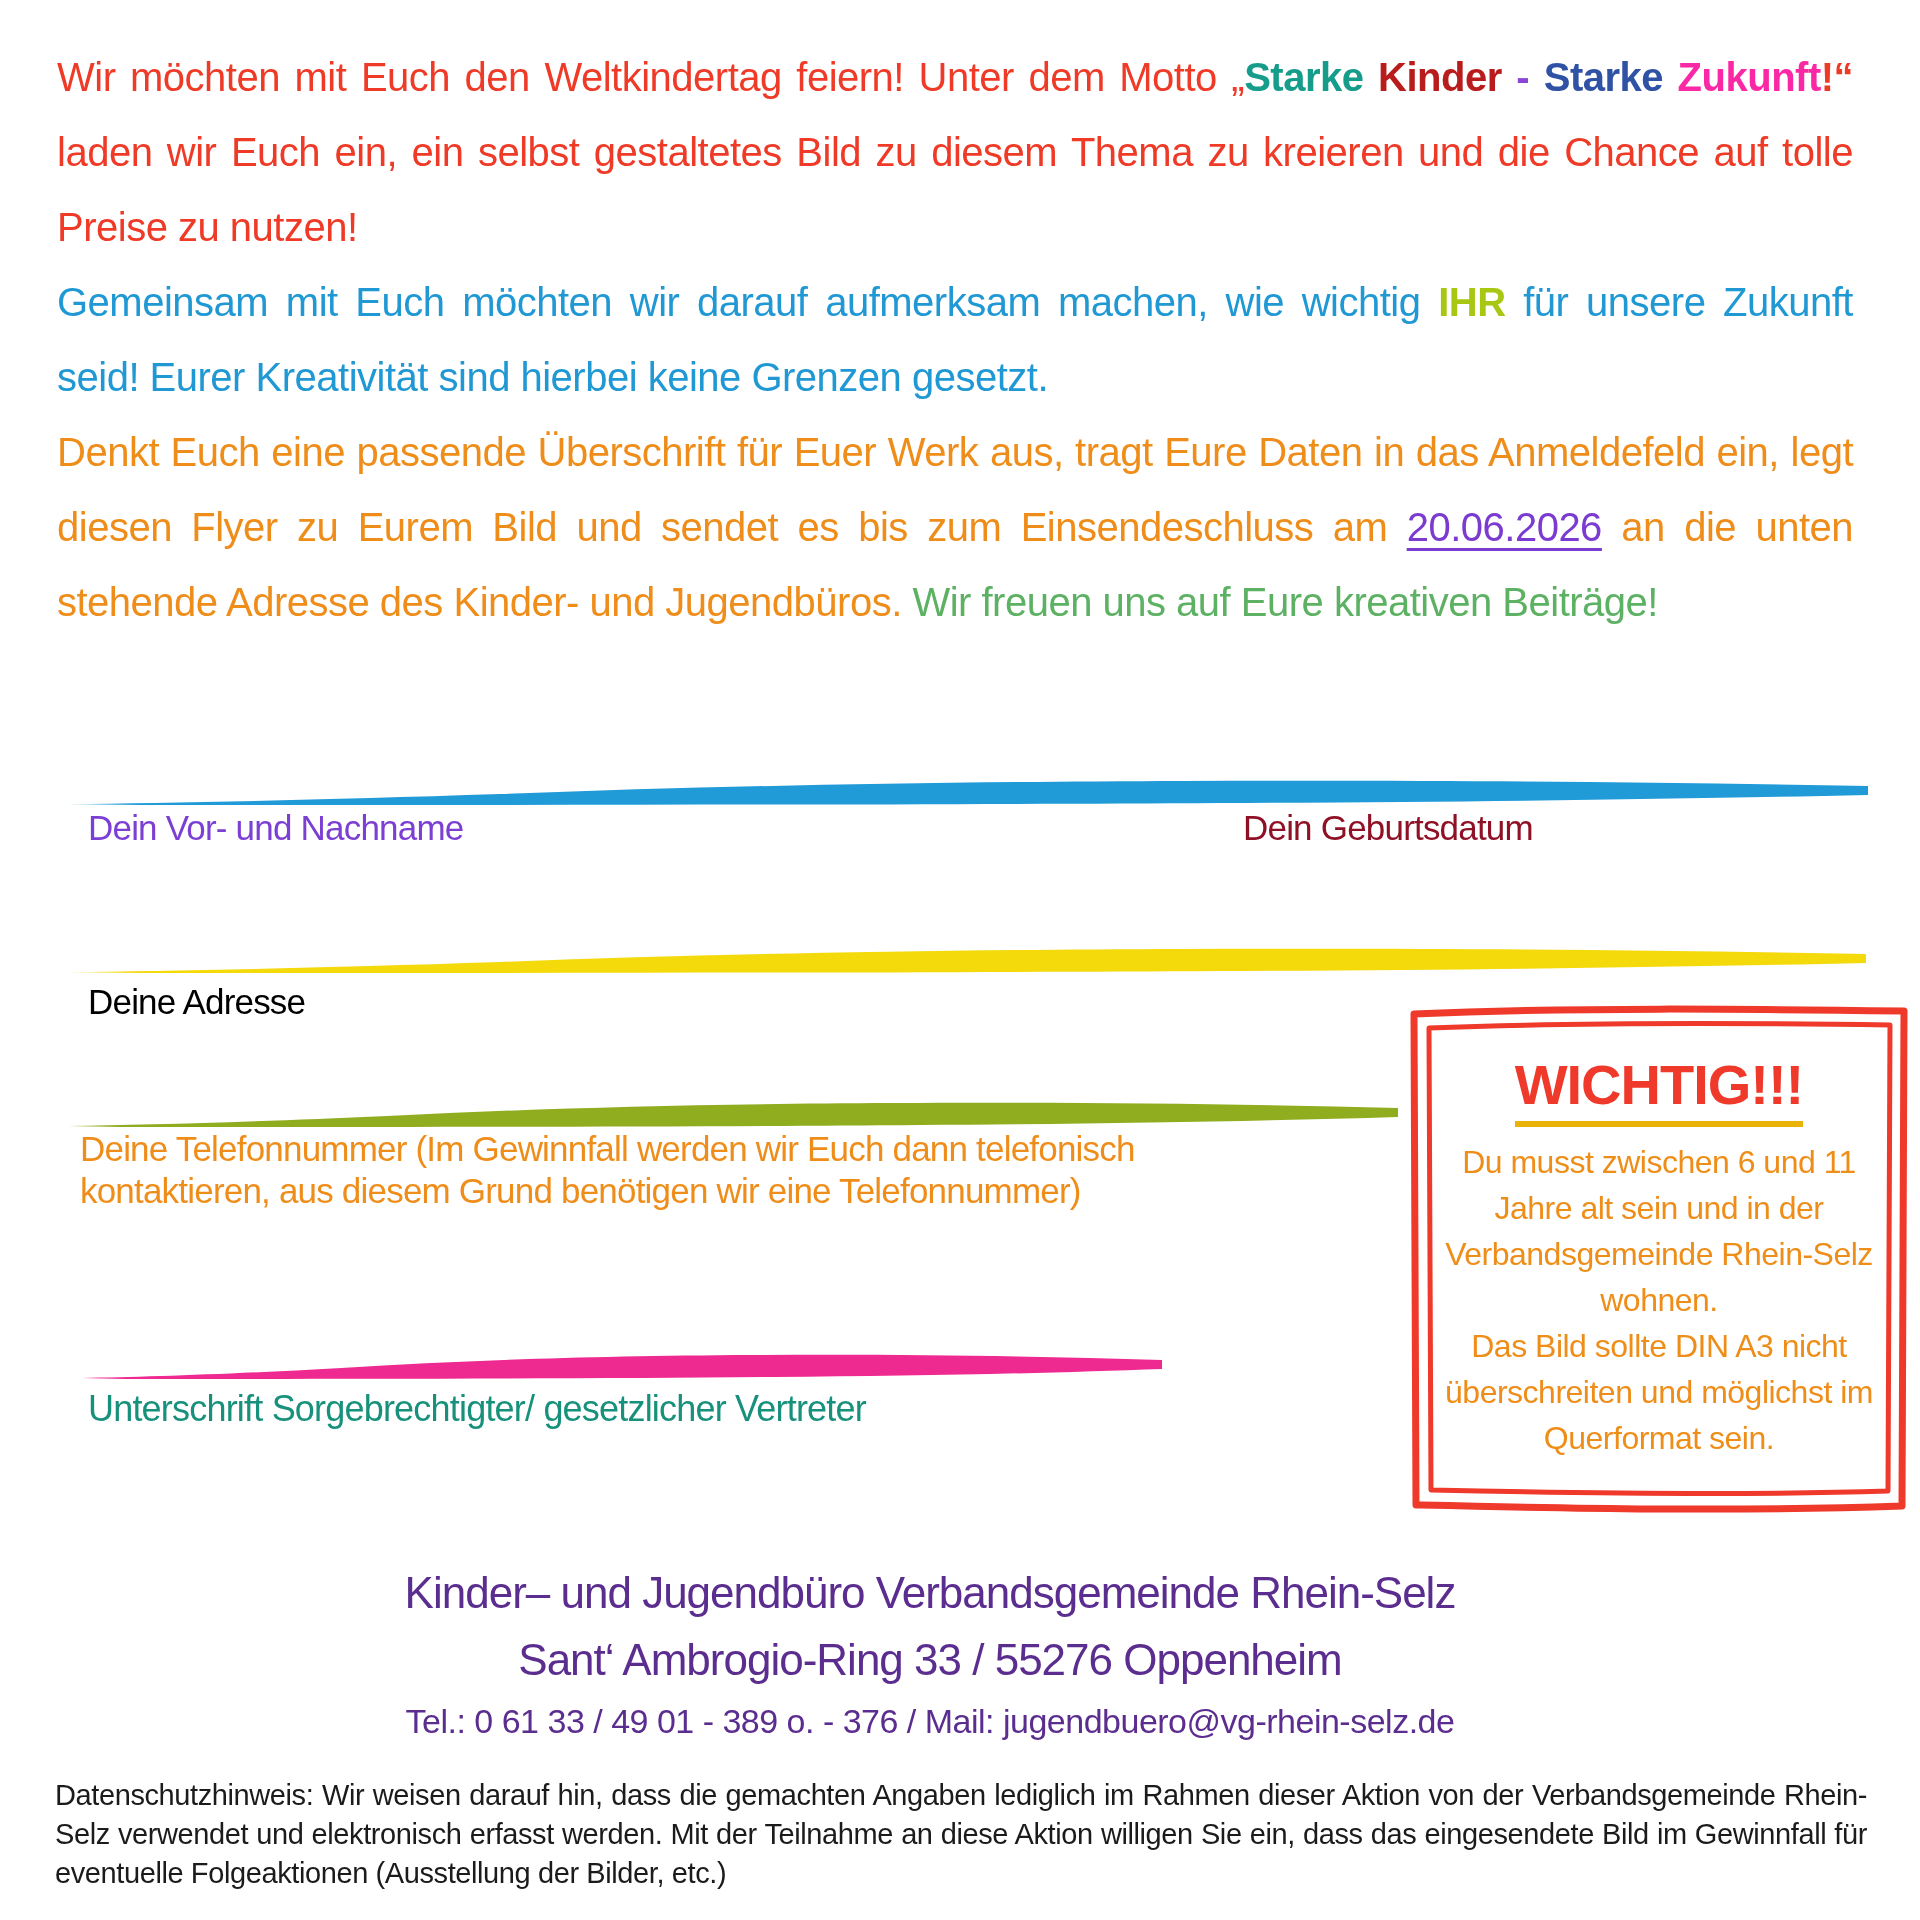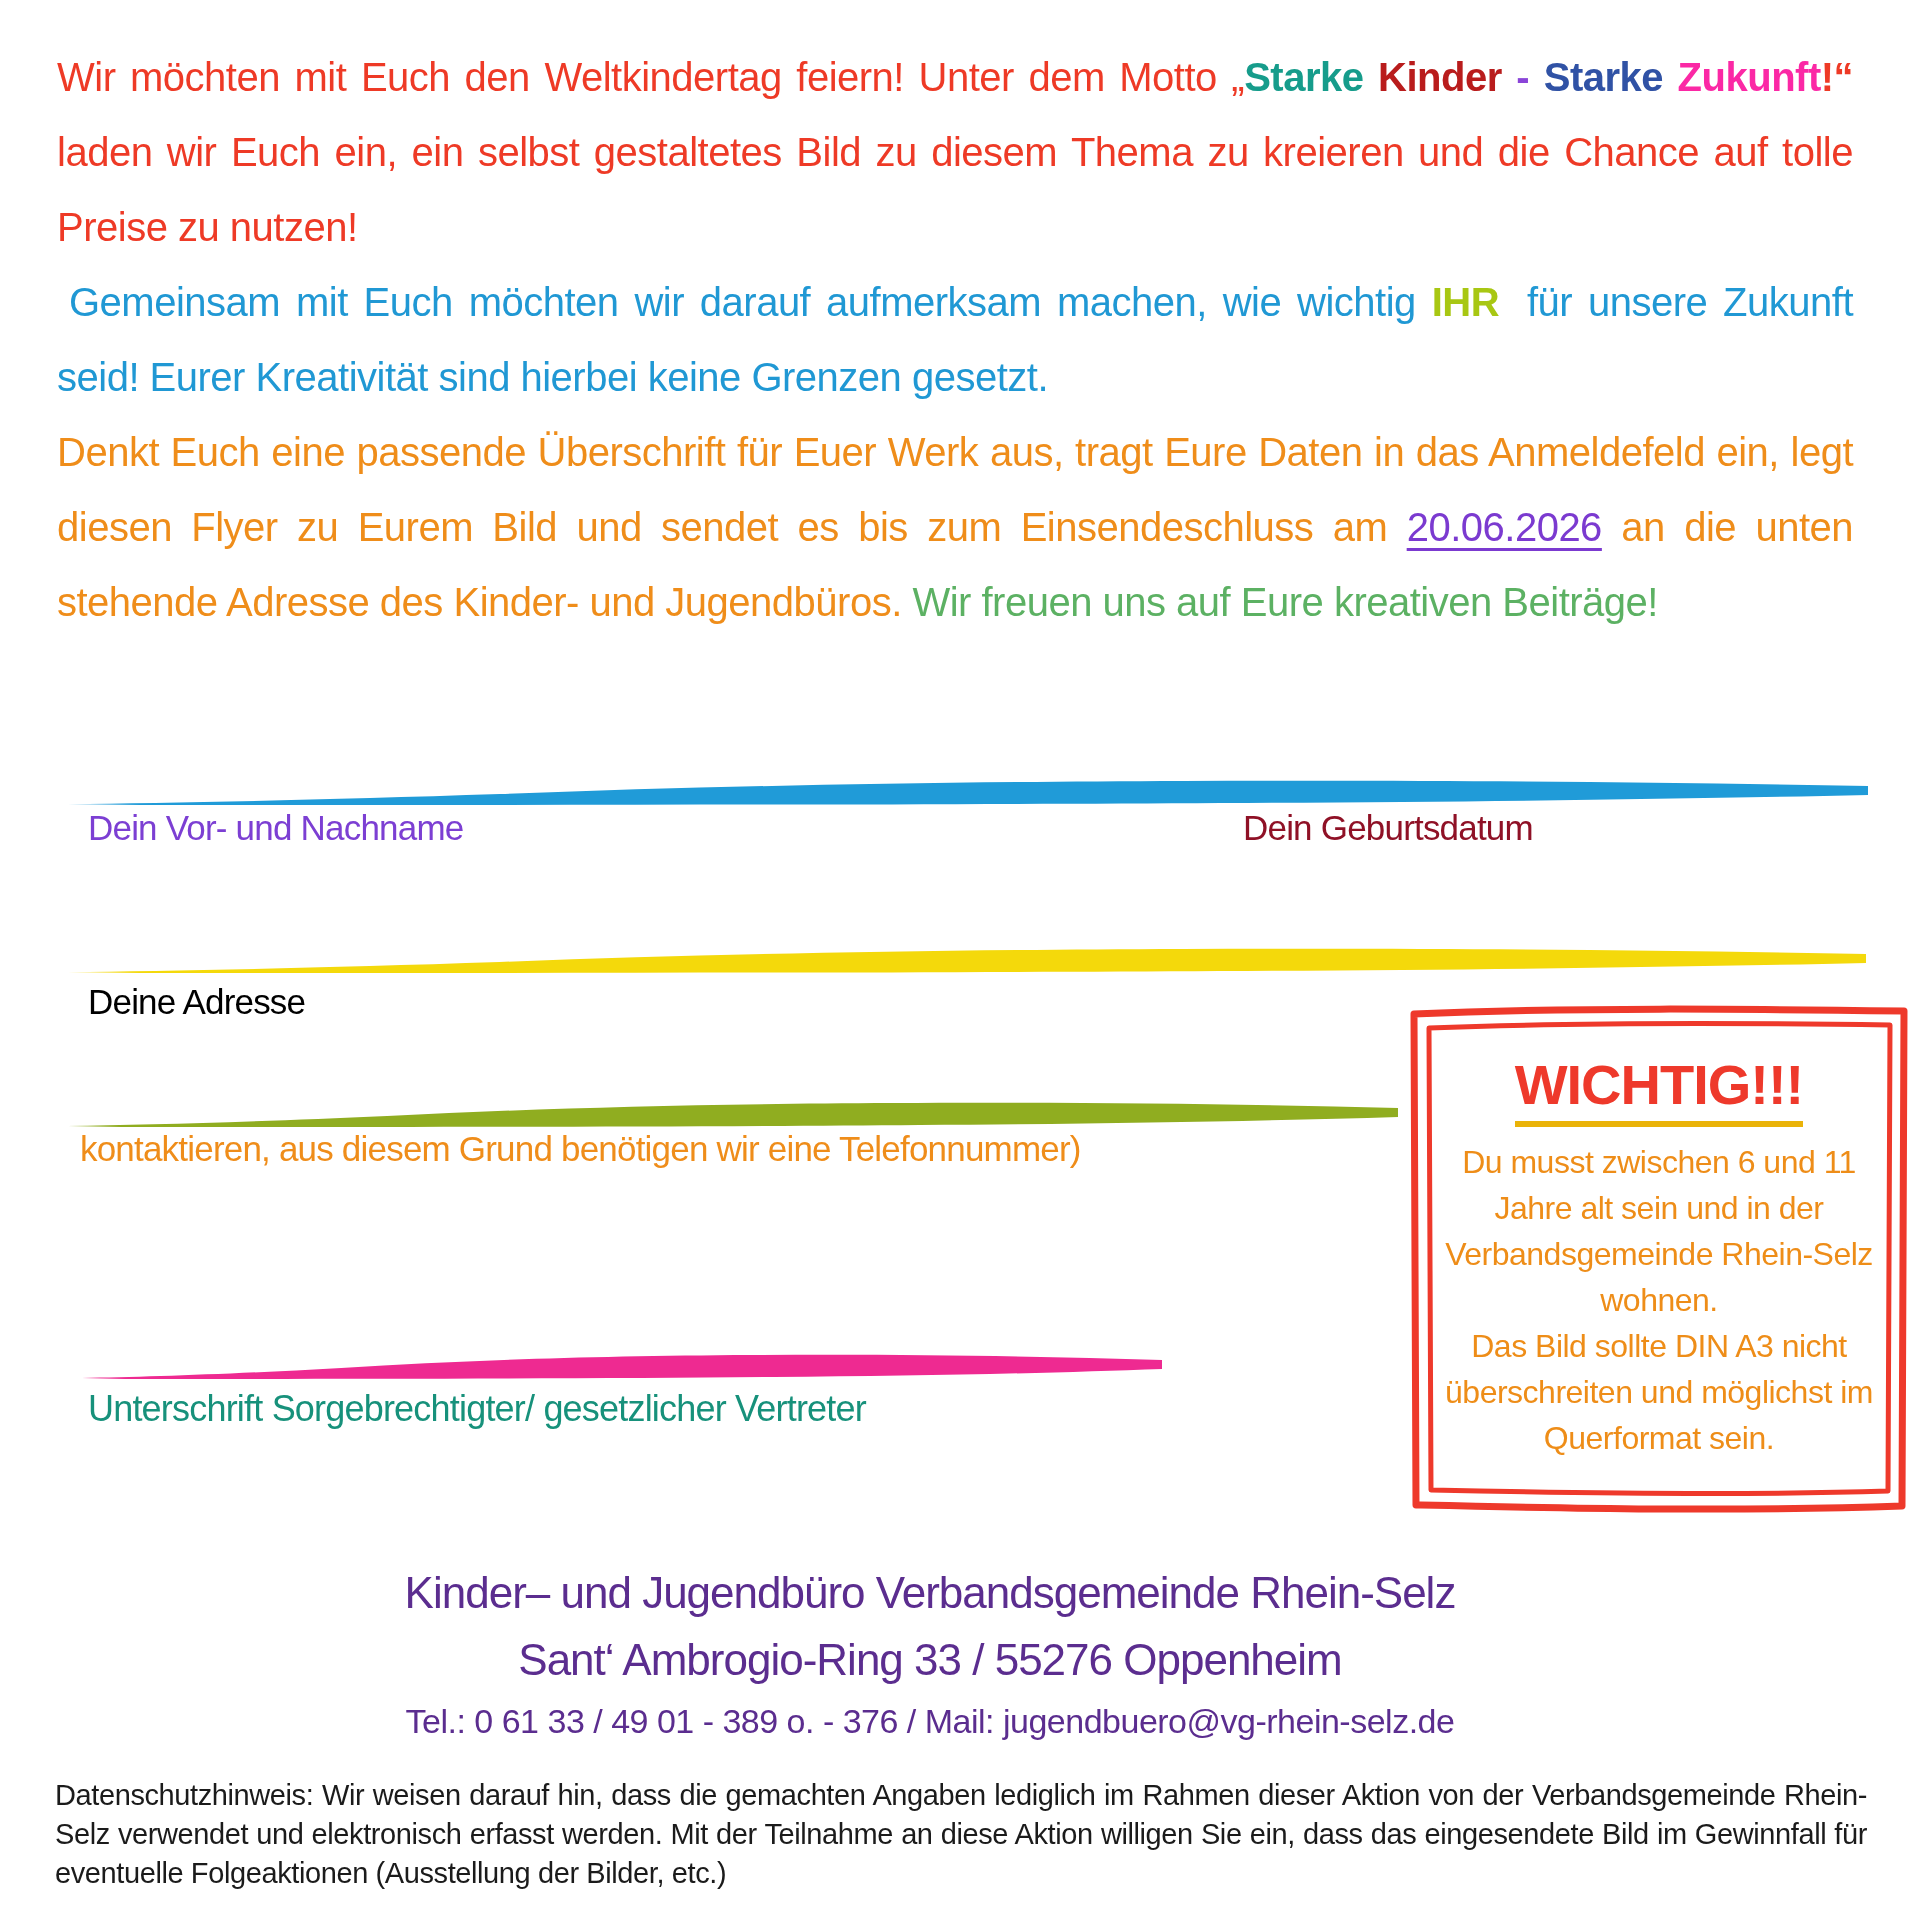--- a/index.html
+++ b/index.html
@@ -10,21 +10,21 @@
   
   .intro{position:absolute;left:57px;top:40px;width:1796px;}
   .intro p{margin:0;font-size:40px;line-height:75px;text-align:justify;letter-spacing:-0.5px;}
   .c-red{color:#ee3a26;}
   .c-teal{color:#169c8b;font-weight:700;}
   .c-orangeb{color:#b91c1c;font-weight:700;}
   .c-purpled{color:#8a44d8;font-weight:700;}
   .c-blueb{color:#3052a5;font-weight:700;}
   .c-magenta{color:#fb28a5;font-weight:700;}
   .c-redb{color:#ee3a26;font-weight:700;}
-  .c-lblue{color:#2098d4;margin-left:12px;}
+  .c-lblue{color:#2098d4;}
   .c-lime{color:#a8c713;font-weight:700;}
   .c-orange{color:#ef8d1a;}
   .c-green{color:#5cb163;}
   .c-date{color:#7b3ad0;font-weight:400;text-decoration:underline;text-decoration-thickness:3px;text-underline-offset:7px;}
   
   .stroke{position:absolute;height:28px;display:block;}
   .st-blue{color:#209bd8;}
   .st-yellow{color:#f4d90b;}
   .st-olive{color:#90ad20;}
   .st-magenta{color:#ee2a91;}
@@ -66,20 +66,21 @@
 
   <svg class="stroke st-yellow" style="left:68px;top:946px;width:1798px;" viewBox="0 0 1000 28" preserveAspectRatio="none">
     <path fill="currentColor" d="M0,26 C60,25 140,22 240,16 C360,8 470,4 620,3 C760,2 880,4 1000,8 L1000,17 C900,21 780,24 640,25 C460,27 200,27 40,27 Z"></path>
   </svg>
   <div class="flabel" style="left:88px;top:982px;color:#000000;">Deine Adresse</div>
 
   <svg class="stroke st-olive" style="left:68px;top:1100px;width:1330px;" viewBox="0 0 1000 28" preserveAspectRatio="none">
     <path fill="currentColor" d="M0,26 C60,25 140,22 240,16 C360,8 470,4 620,3 C760,2 880,4 1000,8 L1000,17 C900,21 780,24 640,25 C460,27 200,27 40,27 Z"></path>
   </svg>
   <div class="flabel2" style="left:80px;top:1128px;">
+    <div>Deine Telefonnummer (Im Gewinnfall werden wir Euch dann telefonisch</div>
     <div>kontaktieren, aus diesem Grund benötigen wir eine Telefonnummer)</div>
   </div>
 
   <svg class="stroke st-magenta" style="left:82px;top:1352px;width:1080px;" viewBox="0 0 1000 28" preserveAspectRatio="none">
     <path fill="currentColor" d="M0,26 C60,25 140,22 240,16 C360,8 470,4 620,3 C760,2 880,4 1000,8 L1000,17 C900,21 780,24 640,25 C460,27 200,27 40,27 Z"></path>
   </svg>
   <div class="flabel" style="left:88px;top:1388px;color:#17917b;font-size:36px;">Unterschrift Sorgebrechtigter/ gesetzlicher Vertreter</div>
 
   <div class="wbox">
     <svg class="wborder" viewBox="0 0 508 515" preserveAspectRatio="none">

